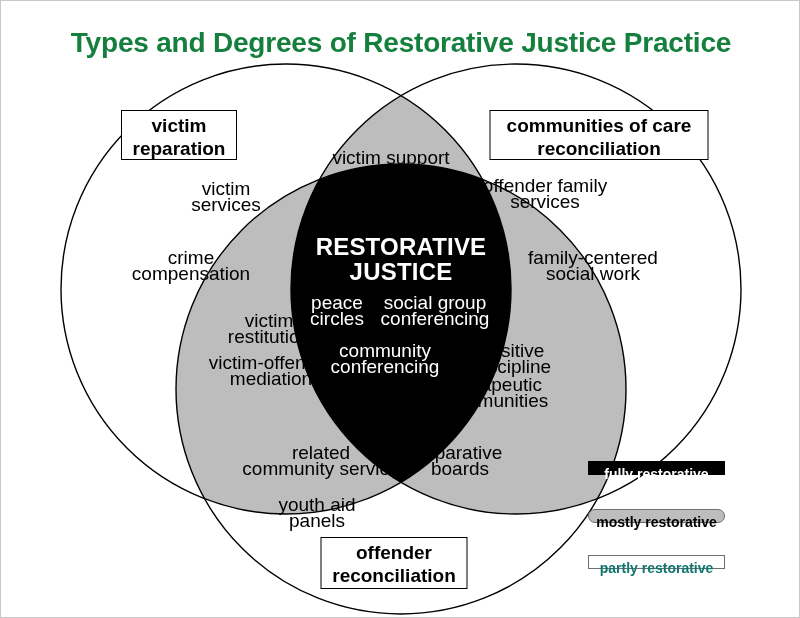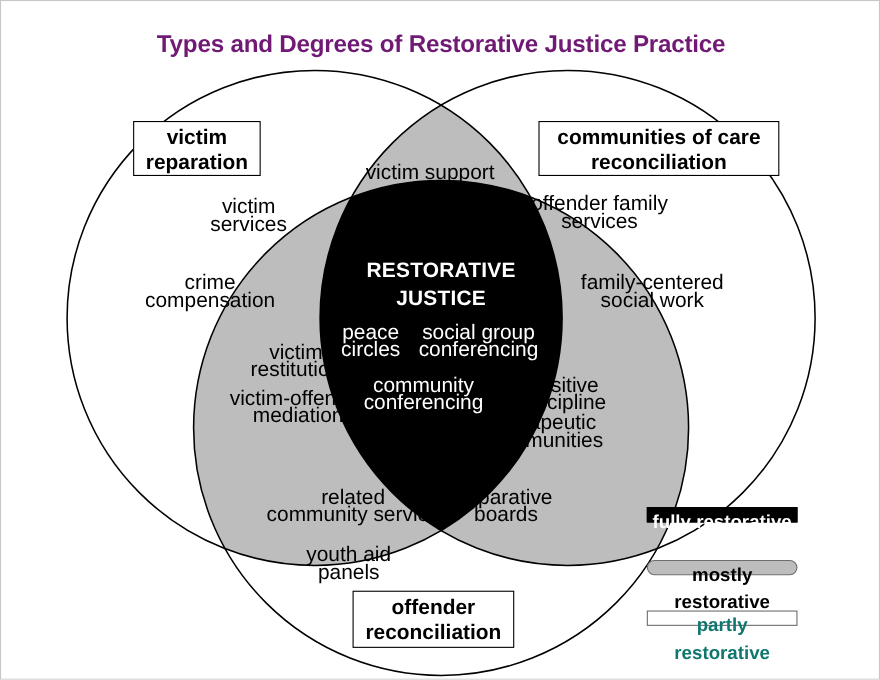--- a/index.html
+++ b/index.html
@@ -21,23 +21,23 @@
     background: #fff;
     border: 1px solid #c8c8c8;
     box-sizing: border-box;
   }
   .title {
     position: absolute;
     left: 0;
     top: 26px;
     width: 800px;
     text-align: center;
-    font-size: 22px;
+    font-size: 28px;
     font-weight: bold;
-    color: #701a75;
+    color: #15803d;
     letter-spacing: -0.2px;
   }
   svg.venn {
     position: absolute;
     left: 0;
     top: 0;
     width: 800px;
     height: 618px;
   }
   .lbl {
@@ -61,31 +61,31 @@
     color: #000;
     white-space: pre-line;
     padding: 3px 8px 4px 8px;
     box-sizing: border-box;
     transform: translate(-50%, -50%);
   }
   .rjtitle {
     position: absolute;
     text-align: center;
     color: #ffffff;
-    font-size: 19px;
+    font-size: 24px;
     font-weight: bold;
     line-height: 25px;
     white-space: pre-line;
     transform: translate(-50%, -50%);
     letter-spacing: 0.2px;
   }
   .legend-item {
     position: absolute;
     border: 1.4px solid #000;
-    font-size: 17px;
+    font-size: 14px;
     font-weight: bold;
     text-align: center;
     line-height: 25px;
     height: 14px;
     width: 137px;
     box-sizing: border-box;
   }
   .legend-item.fully { background: #000000; color: #ffffff; border-color:#000; }
   .legend-item.mostly { background: #bdbdbd; color: #000000; border-color:#6e6e6e;border-radius:10px; }
   .legend-item.partly { background: #ffffff; color: #0f766e; border-color:#6e6e6e; }

